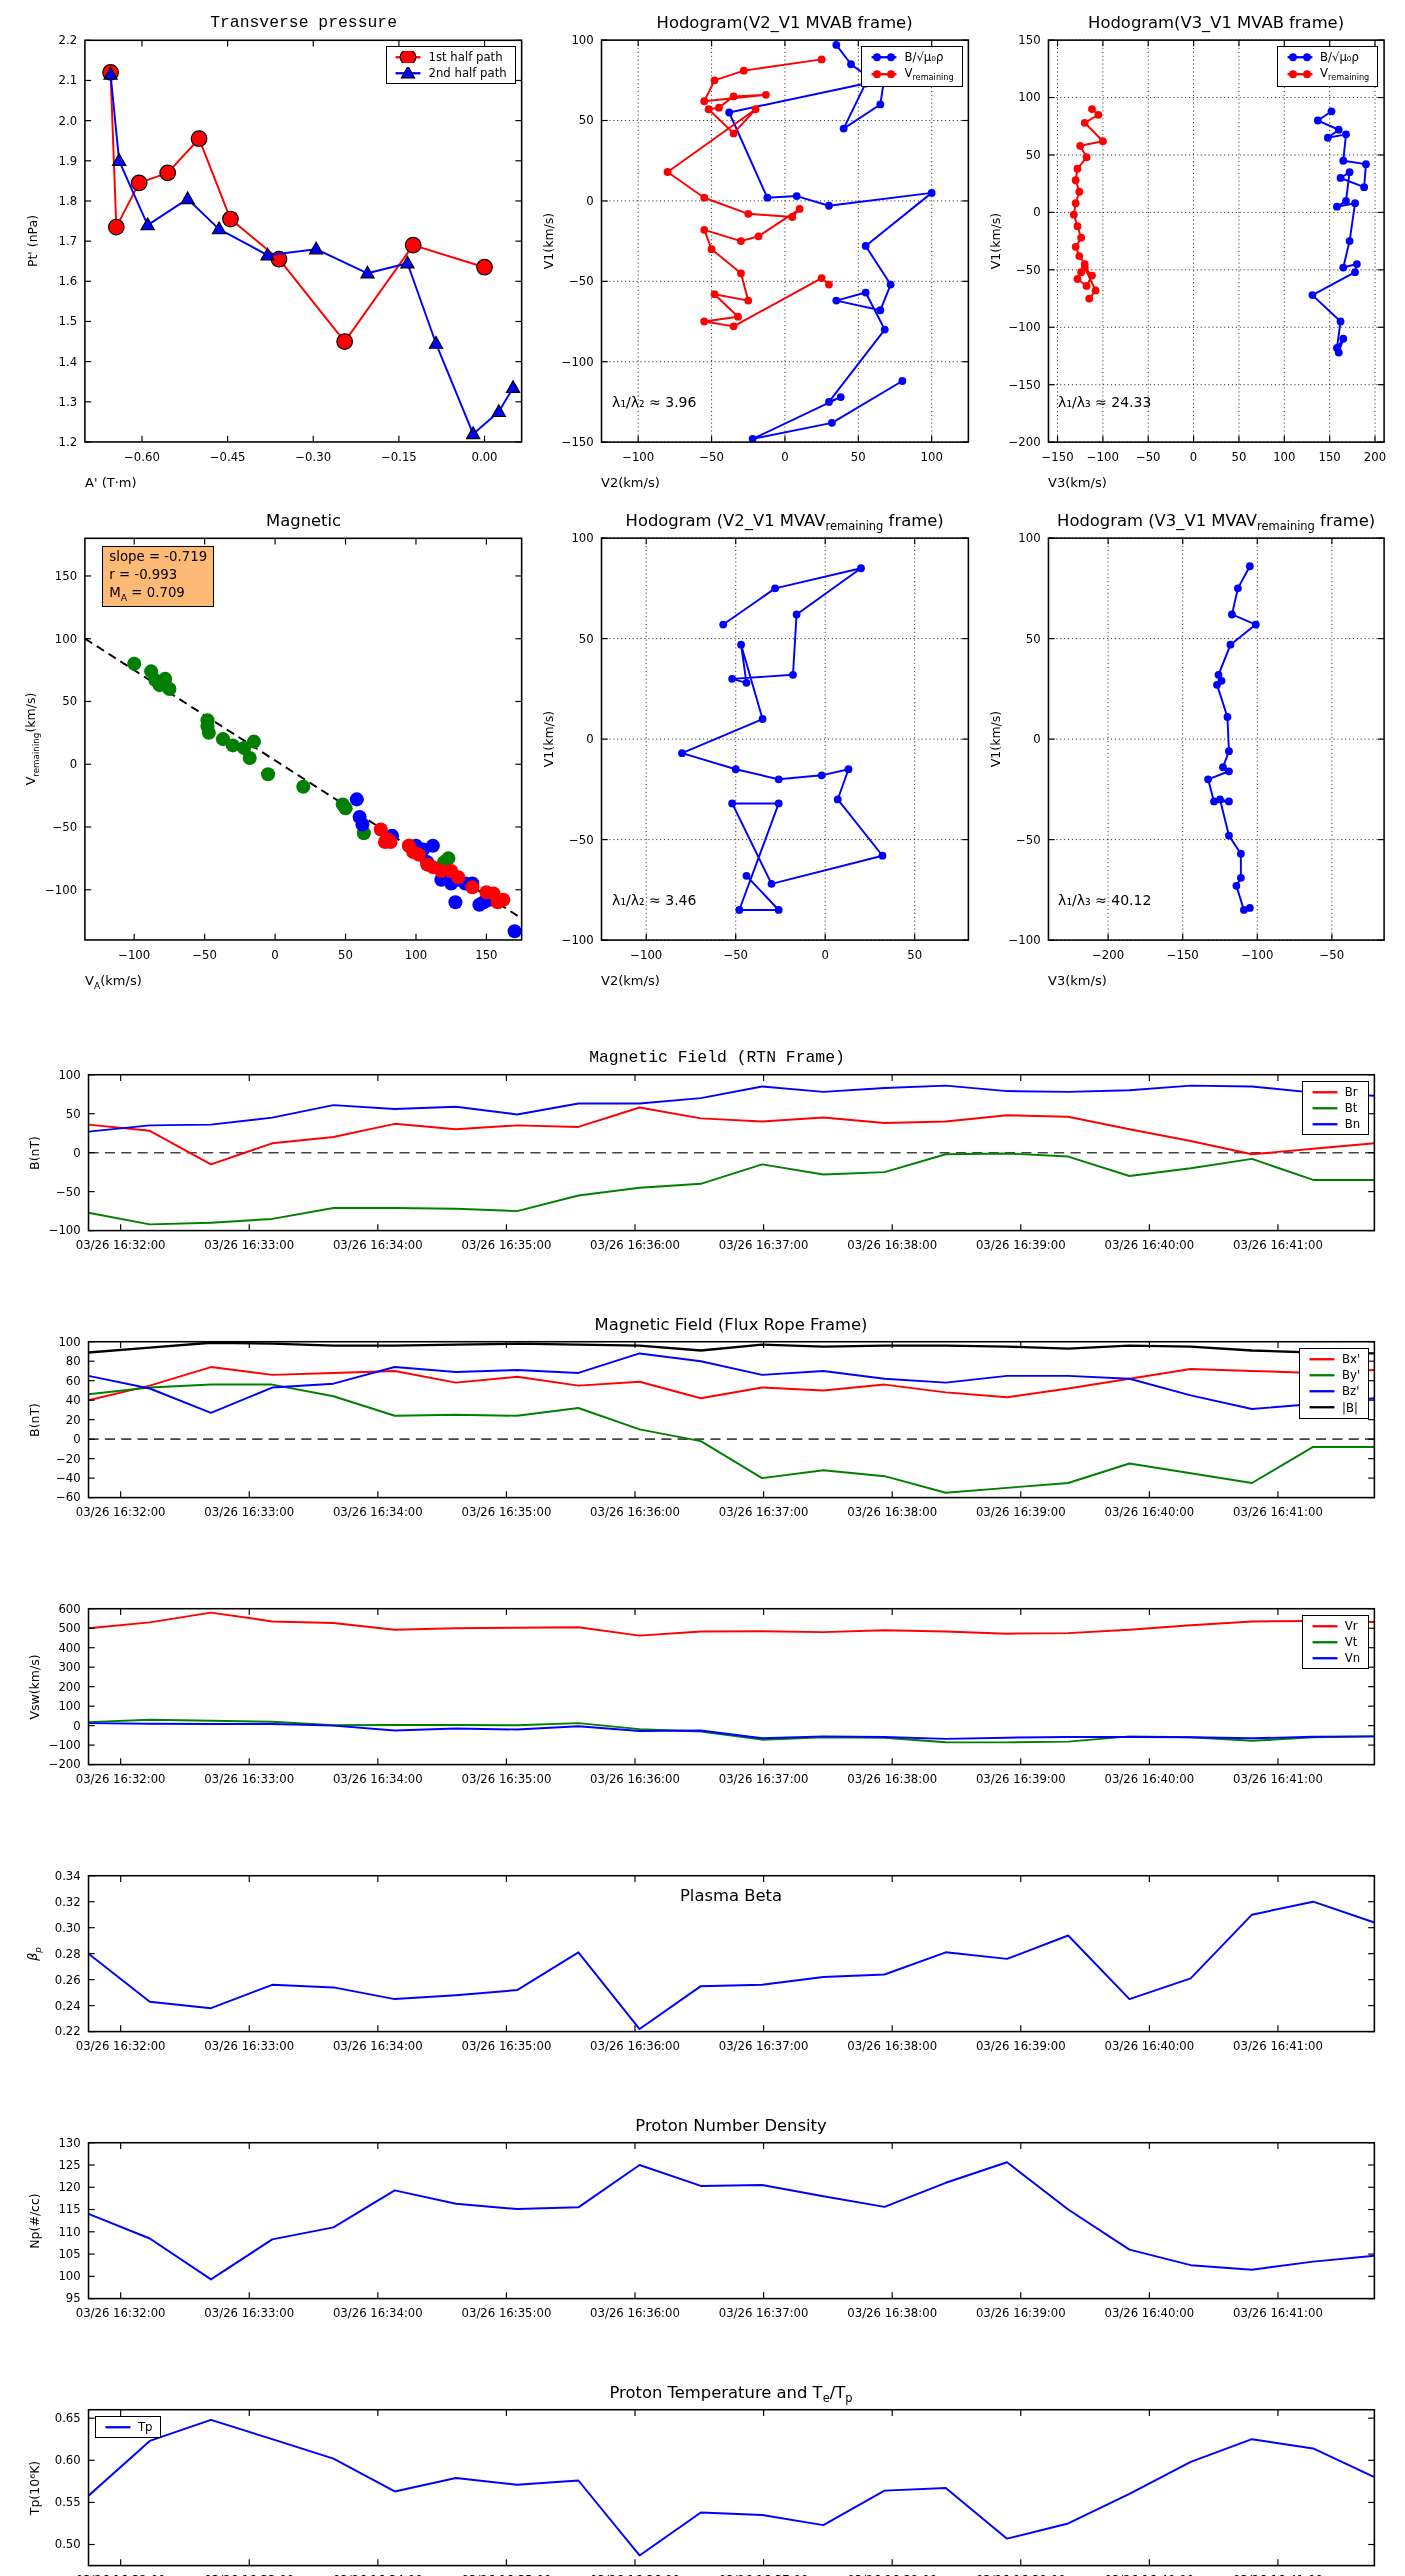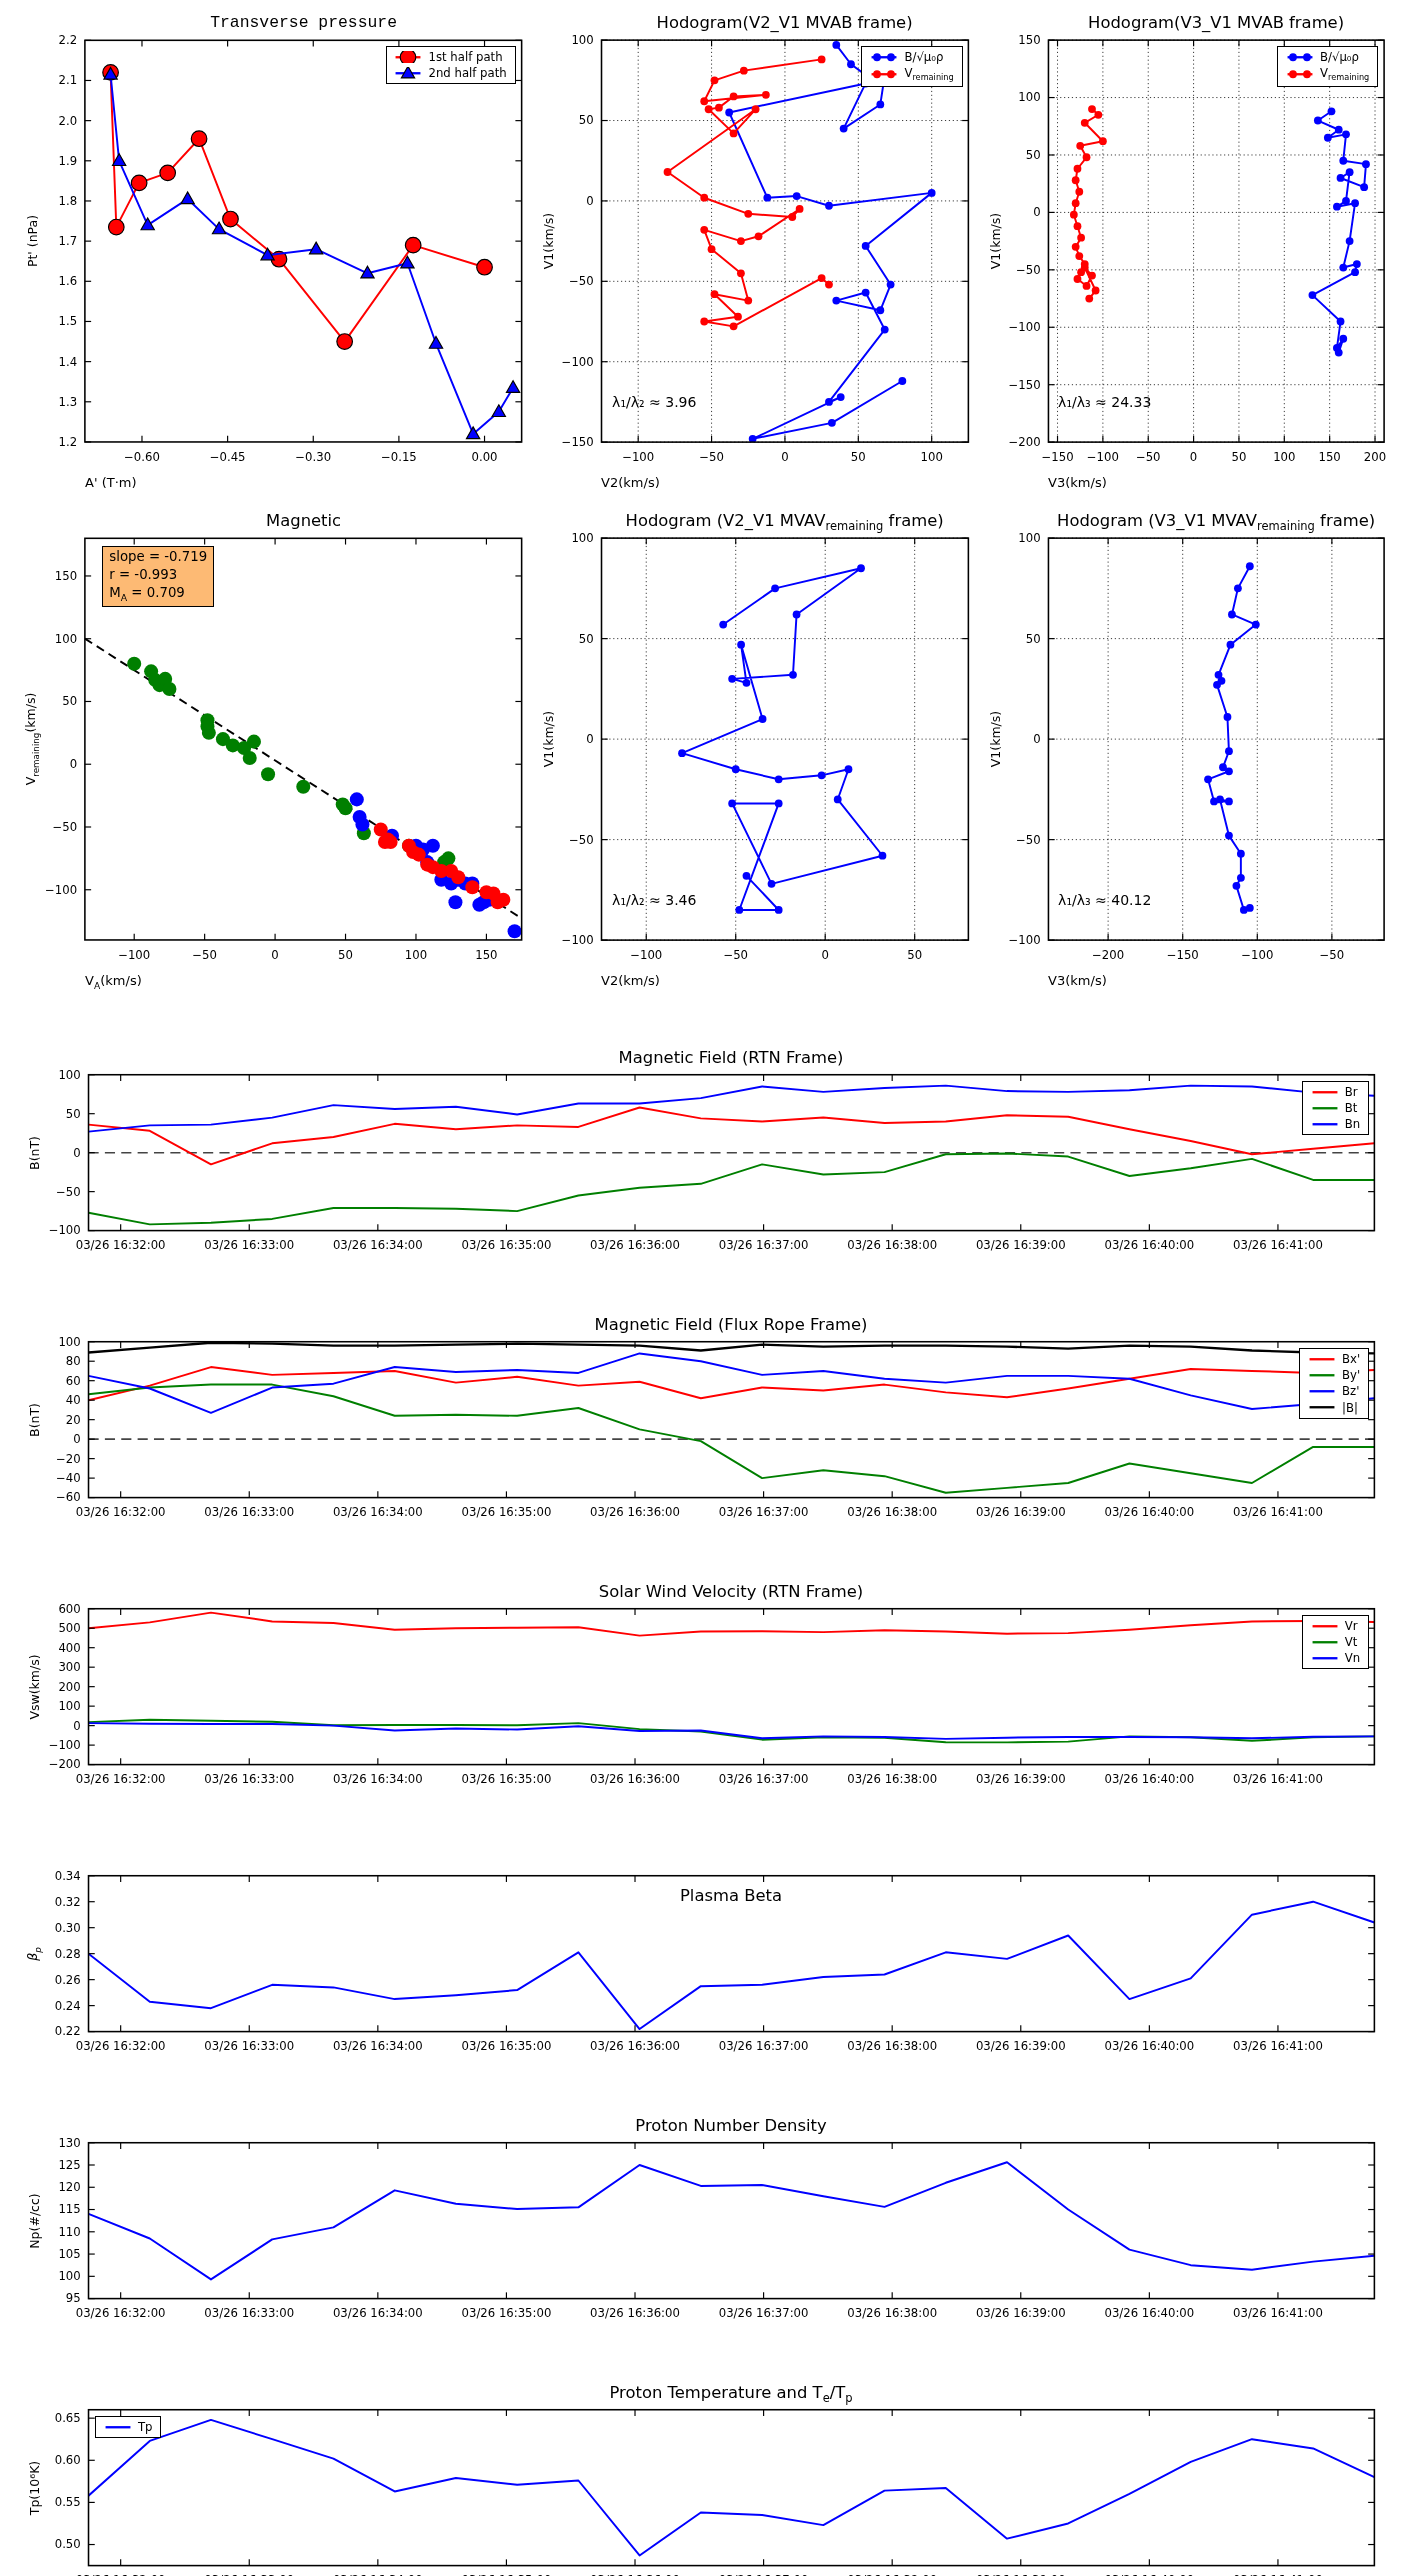--- a/index.html
+++ b/index.html
@@ -733,21 +733,21 @@
         <line x1="112" y1="142" x2="120" y2="142" stroke="#000" stroke-width="1.5"></line>
         <line x1="1762" y1="142" x2="1754" y2="142" stroke="#000" stroke-width="1.5"></line>
         <text x="102" y="147" text-anchor="end" class="tick-label">0</text>
         <line x1="112" y1="92" x2="120" y2="92" stroke="#000" stroke-width="1.5"></line>
         <line x1="1762" y1="92" x2="1754" y2="92" stroke="#000" stroke-width="1.5"></line>
         <text x="102" y="97" text-anchor="end" class="tick-label">50</text>
         <line x1="112" y1="42" x2="120" y2="42" stroke="#000" stroke-width="1.5"></line>
         <line x1="1762" y1="42" x2="1754" y2="42" stroke="#000" stroke-width="1.5"></line>
         <text x="102" y="47" text-anchor="end" class="tick-label">100</text>
       </svg>
-      <div class="ct-title" style="left: 87px; width: 1288px; top: 6.2px;">Magnetic Field (RTN Frame)</div>
+      <div class="ct-title" style="left: 73px; width: 1288px; top: 6.2px; font-family: Liberation Mono, monospace;">Magnetic Field (RTN Frame)</div>
       <div class="ct-ylabel" style="left: 34px; top: 111px;">B(nT)</div>
       <div class="legend" style="right: 30px; top: 39px;">
         <div class="leg-entry">
           <div class="leg-sample">
             <svg width="28" height="12.5" viewBox="0 0 36 16">
               <line x1="2" y1="8" x2="34" y2="8" stroke="#ff0000" stroke-width="3"></line>
             </svg>
           </div>
           <span>Br</span>
         </div>
@@ -943,21 +943,20 @@
         <line x1="112" y1="92" x2="120" y2="92" stroke="#000" stroke-width="1.5"></line>
         <line x1="1762" y1="92" x2="1754" y2="92" stroke="#000" stroke-width="1.5"></line>
         <text x="102" y="97" text-anchor="end" class="tick-label">400</text>
         <line x1="112" y1="67" x2="120" y2="67" stroke="#000" stroke-width="1.5"></line>
         <line x1="1762" y1="67" x2="1754" y2="67" stroke="#000" stroke-width="1.5"></line>
         <text x="102" y="72" text-anchor="end" class="tick-label">500</text>
         <line x1="112" y1="42" x2="120" y2="42" stroke="#000" stroke-width="1.5"></line>
         <line x1="1762" y1="42" x2="1754" y2="42" stroke="#000" stroke-width="1.5"></line>
         <text x="102" y="47" text-anchor="end" class="tick-label">600</text>
       </svg>
-      <div class="ct-title" style="left: 87px; width: 1288px; top: 6.2px;">Solar Wind Velocity (RTN Frame)</div>
       <div class="ct-ylabel" style="left: 34px; top: 111px;">Vsw(km/s)</div>
       <div class="legend" style="right: 30px; top: 39px;">
         <div class="leg-entry">
           <div class="leg-sample">
             <svg width="28" height="12.5" viewBox="0 0 36 16">
               <line x1="2" y1="8" x2="34" y2="8" stroke="#ff0000" stroke-width="3"></line>
             </svg>
           </div>
           <span>Vr</span>
         </div>

